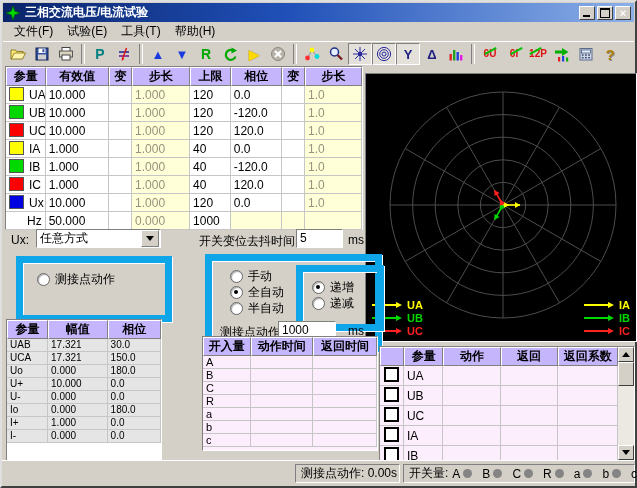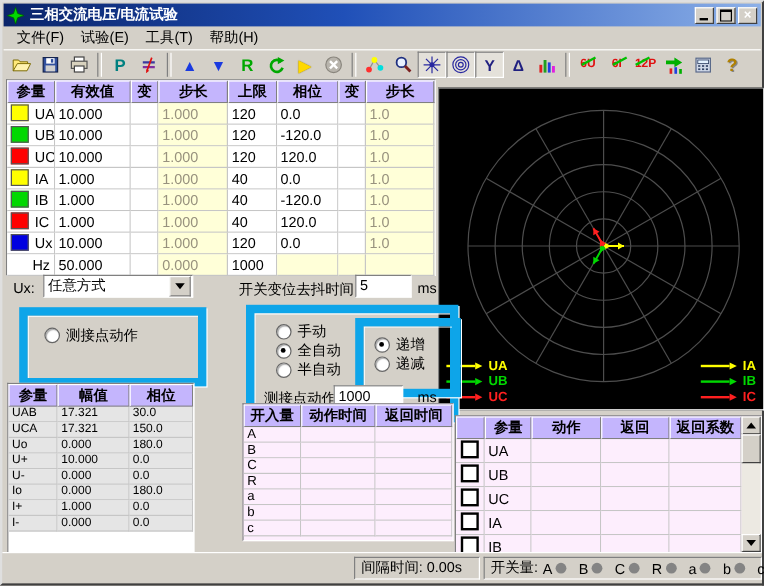--- a/index.html
+++ b/index.html
@@ -685,21 +685,21 @@
         </div>
       <div id="sb-thumb"></div>
       <div class="sbtn" style="bottom:0">
           <span class="tri-down-s"></span>
         </div>
     </div>
   </div>
 
   <div id="statusbar">
     <div class="spanel" style="left:293px;width:105px">
-      <span>间隔时间: 0.00s</span>
+      <span>测接点动作: 0.00s</span>
     </div>
     <div class="spanel" style="left:401px;width:232px">
       <span>开关量:</span>
       <span id="switch-items" style="display:flex;align-items:center">
           <span style="margin-left:4px">A</span>
           <span class="dot" style="background:#848484"></span>
           <span style="margin-left:4px">B</span>
           <span class="dot" style="background:#848484"></span>
           <span style="margin-left:4px">C</span>
           <span class="dot" style="background:#848484"></span>

